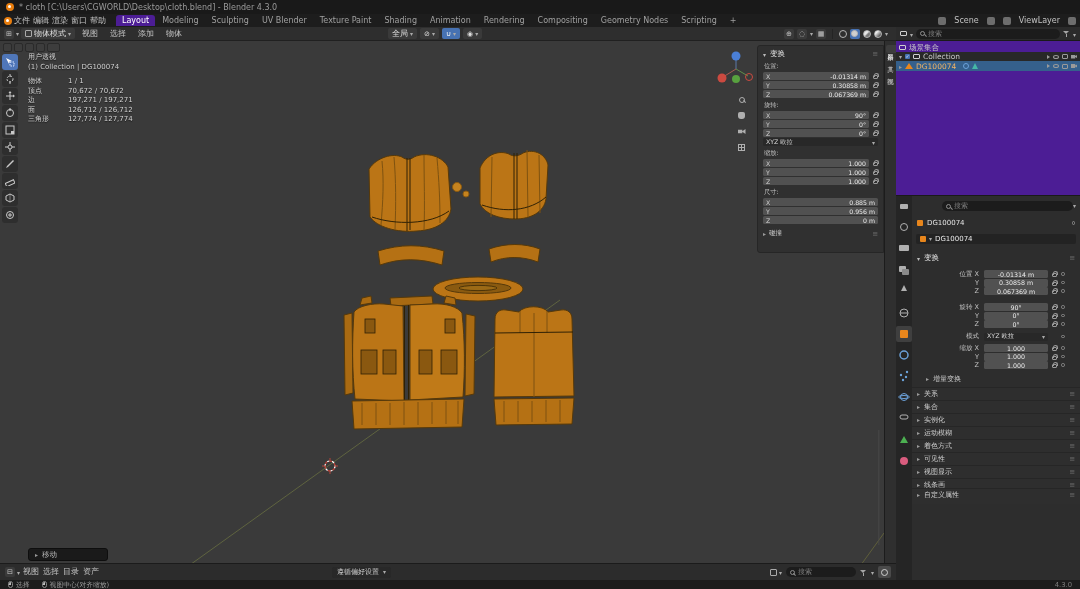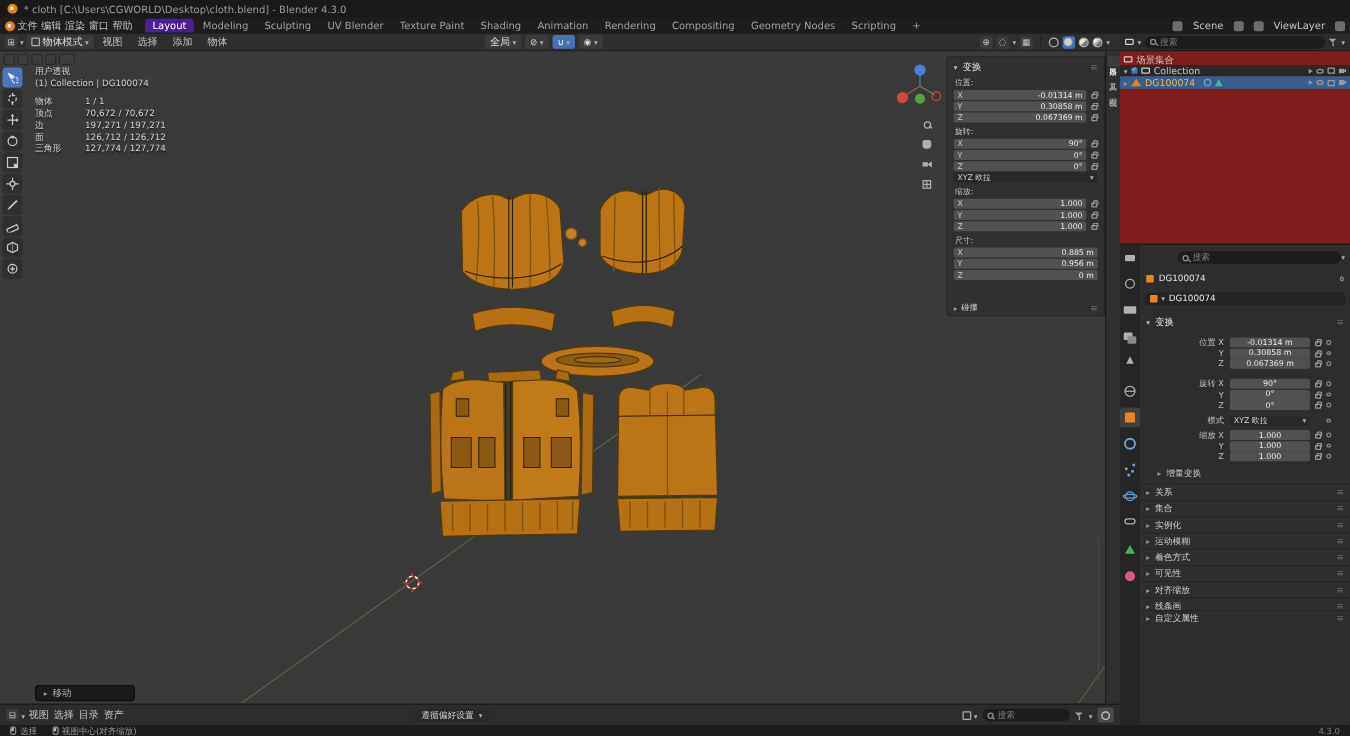--- a/index.html
+++ b/index.html
@@ -36,21 +36,21 @@
   .tog.on{background:#4772b3;color:#fff}
   
   .outh{position:absolute;top:27px;left:896px;width:184px;height:14px;background:#2b2b2b;
         border-bottom:1px solid #1a1a1a;display:flex;align-items:center;gap:3px;padding:0 4px}
   .searchbox{flex:1;display:flex;align-items:center;gap:3px;background:#1c1c1c;border-radius:6px;height:10px;padding:0 4px;color:#7d7d7d;font-size:7px}
   .mag{width:5px;height:5px;border:1px solid #8e8e8e;border-radius:50%;position:relative;flex:0 0 auto}
   .mag::after{content:"";position:absolute;width:3px;height:1px;background:#8e8e8e;right:-2.5px;bottom:-1px;transform:rotate(45deg)}
   .funnel{width:7px;height:7px;position:relative}
   .funnel::before{content:"";position:absolute;top:1px;left:0;border-left:3.5px solid transparent;border-right:3.5px solid transparent;border-top:3.5px solid #a5a5a5}
   .funnel::after{content:"";position:absolute;top:4px;left:3px;width:1px;height:3px;background:#a5a5a5}
-  .outliner{position:absolute;top:41px;left:896px;width:184px;height:154px;background:#7f1d1d;font-size:7.5px}
+  .outliner{position:absolute;top:41px;left:896px;width:184px;height:154px;background:#4c1d95;font-size:7.5px}
   .orow{display:flex;align-items:center;gap:3px;height:9px;padding:0 3px;color:#c9c9c9}
   .orow.alt{background:#282828}
   .orow.sel{background:#35608c;color:#fff;height:10px}
   .o-name-obj{color:#f5b564}
   .orow-right{margin-left:auto;display:flex;gap:3px;align-items:center}
   .t-eye{width:6px;height:4px;border:1px solid #9a9a9a;border-radius:50%}
   .t-cam{width:6px;height:4px;background:#9a9a9a;clip-path:polygon(0 0,70% 0,70% 35%,100% 10%,100% 90%,70% 65%,70% 100%,0 100%)}
   .t-mon{width:6px;height:5px;border:1px solid #9a9a9a;border-radius:1px}
   .t-ptr{width:0;height:0;border-left:3px solid #9a9a9a;border-top:2.5px solid transparent;border-bottom:2.5px solid transparent}
   .t-chk{width:5px;height:5px;background:#4772b3;border-radius:1px;color:#fff;font-size:4.5px;line-height:5px;text-align:center}
@@ -85,21 +85,21 @@
   .vtab{writing-mode:vertical-rl;font-size:6.5px;color:#b5b5b5;padding:4px 0;line-height:10px}
   .vtab.active{background:#3d3d3d;color:#fff;border-radius:2px 0 0 2px}
   .npanel{position:absolute;right:12px;top:4px;width:127px;height:208px;background:rgba(47,47,47,.97);
           border-radius:3px 0 0 3px;border:1px solid #262626;font-size:6.5px;padding:3px 5px}
   .nsec{color:#c2c2c2;margin:3px 0 1px 1px;font-size:6.3px}
   .nrow{display:flex;align-items:center;height:8px;margin-bottom:1px}
   .nfield{flex:1;background:#515151;border-radius:1.5px;height:8px;display:flex;align-items:center;
           justify-content:space-between;padding:0 3px;color:#ececec;font-size:6.2px}
   .nfield .ax{color:#cfcfcf}
   .ndrop{flex:1;background:#282828;border-radius:1.5px;height:8px;display:flex;align-items:center;justify-content:space-between;padding:0 3px;color:#d8d8d8;font-size:6.2px}
-  .ncollapse{display:flex;align-items:center;gap:3px;margin-top:18px;color:#cecece}
+  .ncollapse{display:flex;align-items:center;gap:3px;margin-top:5px;color:#cecece}
   .toolcol{position:absolute;left:2px;top:13px;display:flex;flex-direction:column;gap:1px}
   .toolbtn{width:16px;height:16px;border-radius:3px;background:#2e2e2e;display:flex;align-items:center;justify-content:center}
   .toolbtn.active{background:#4f76b8}
   .stats{position:absolute;left:10px;top:12px;color:#d2d2d2;font-size:7px;line-height:9.5px;text-shadow:0 1px 1px rgba(0,0,0,.6)}
   .stats .dim{color:#cfcfcf}
   .statgrid{display:grid;grid-template-columns:34px auto;column-gap:6px;margin-top:5px;margin-left:18px}
   .opbox{position:absolute;left:28px;top:507px;width:80px;height:13px;background:rgba(24,24,24,.92);
          border:1px solid #0e0e0e;border-radius:3px;display:flex;align-items:center;gap:4px;padding:0 6px;color:#b9b9b9;font-size:7.5px}
   .navgiz{position:absolute;left:714px;top:8px;width:44px;height:40px}
   .viewics{position:absolute;left:737px;top:54px;display:flex;flex-direction:column;gap:7px;opacity:.85}
@@ -408,21 +408,21 @@
         <span>着色方式</span>
         <span class="grip"></span>
       </div>
     <div class="collapse-row" style="top:256px">
         <span class="chevr-g"></span>
         <span>可见性</span>
         <span class="grip"></span>
       </div>
     <div class="collapse-row" style="top:269px">
         <span class="chevr-g"></span>
-        <span>对齐缩放</span>
+        <span>视图显示</span>
         <span class="grip"></span>
       </div>
     <div class="collapse-row" style="top:282px">
         <span class="chevr-g"></span>
         <span>线条画</span>
         <span class="grip"></span>
       </div>
     <div class="collapse-row" style="top:295px">
         <span class="chevr-g"></span>
         <span>动画</span>

